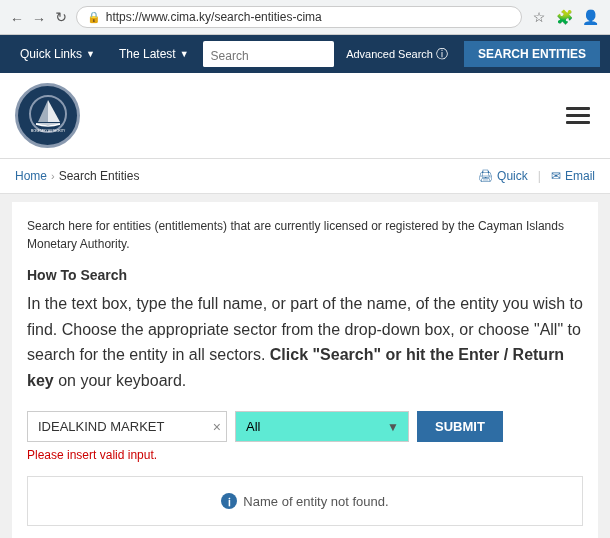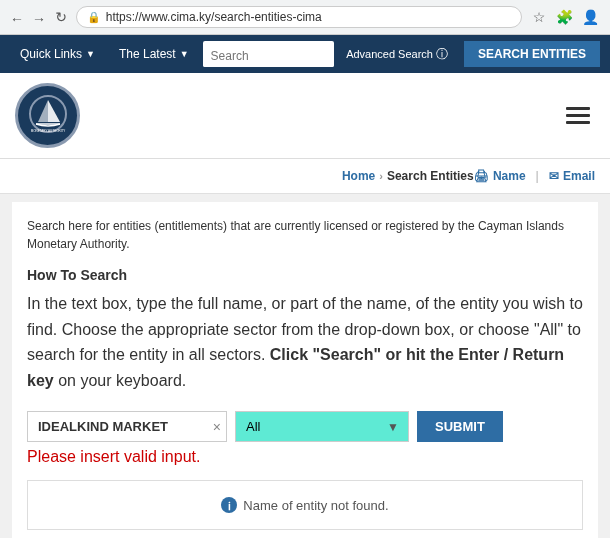--- a/index.html
+++ b/index.html
@@ -147,23 +147,22 @@
     .hamburger-line {
       width: 24px; height: 3px; background: #333; border-radius: 1px;
     }
 
     
     .breadcrumb-bar {
       background: white;
       padding: 10px 15px;
       display: flex;
       align-items: center;
-      justify-content: flex-end;
+      justify-content: space-between;
       border-bottom: 1px solid #e0e0e0;
-      font-weight: bold;
     }
     .breadcrumb {
       display: flex; align-items: center; gap: 4px; font-size: 12px;
     }
     .breadcrumb-link { color: #2e6da4; cursor: pointer; }
     .breadcrumb-sep { color: #999; font-size: 11px; }
     .breadcrumb-current { color: #333; }
     .breadcrumb-actions {
       display: flex; align-items: center; gap: 10px; font-size: 12px;
     }
@@ -207,21 +206,20 @@
       gap: 8px;
       margin-bottom: 6px;
     }
     .entity-input-field {
       border: 1px solid #ccc;
       padding: 7px 10px;
       font-size: 13px;
       width: 200px;
       color: #333;
       outline: none;
-      font-weight: bold;
     }
     .sector-select {
       border: 1px solid #ccc;
       padding: 7px 10px;
       font-size: 13px;
       width: 174px;
       background: #5eead4;
       cursor: pointer;
       appearance: none;
       -webkit-appearance: none;
@@ -254,21 +252,21 @@
       color: white;
       border: none;
       padding: 8px 14px;
       font-size: 13px;
       font-weight: bold;
       cursor: pointer;
     }
 
     .error-text {
       color: #cc0000;
-      font-size: 16px;
+      font-size: 12px;
       margin-bottom: 14px;
     }
 
     
     .result-box {
       border: 1px solid #ddd;
       padding: 16px;
       text-align: center;
       font-size: 13px;
       color: #555;
@@ -377,21 +375,21 @@
 
 <div class="breadcrumb-bar">
   <div class="breadcrumb">
     <span class="breadcrumb-link">Home</span>
     <span class="breadcrumb-sep">›</span>
     <span class="breadcrumb-current">Search Entities</span>
   </div>
   <div class="breadcrumb-actions">
     <span class="action-link">
       <span>🖨</span>
-      <span>Name</span>
+      <span>Quick</span>
     </span>
     <span class="action-sep">|</span>
     <span class="action-link">
       <span>✉</span>
       <span>Email</span>
     </span>
   </div>
 </div>
 
 <div class="content-area">

